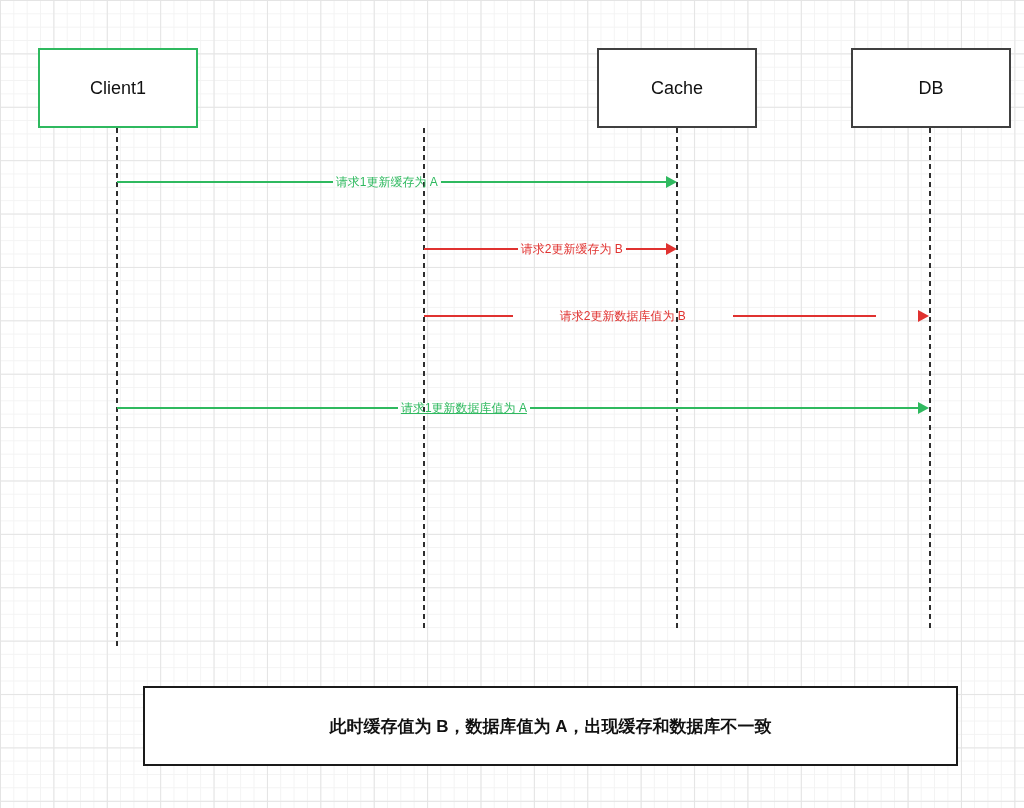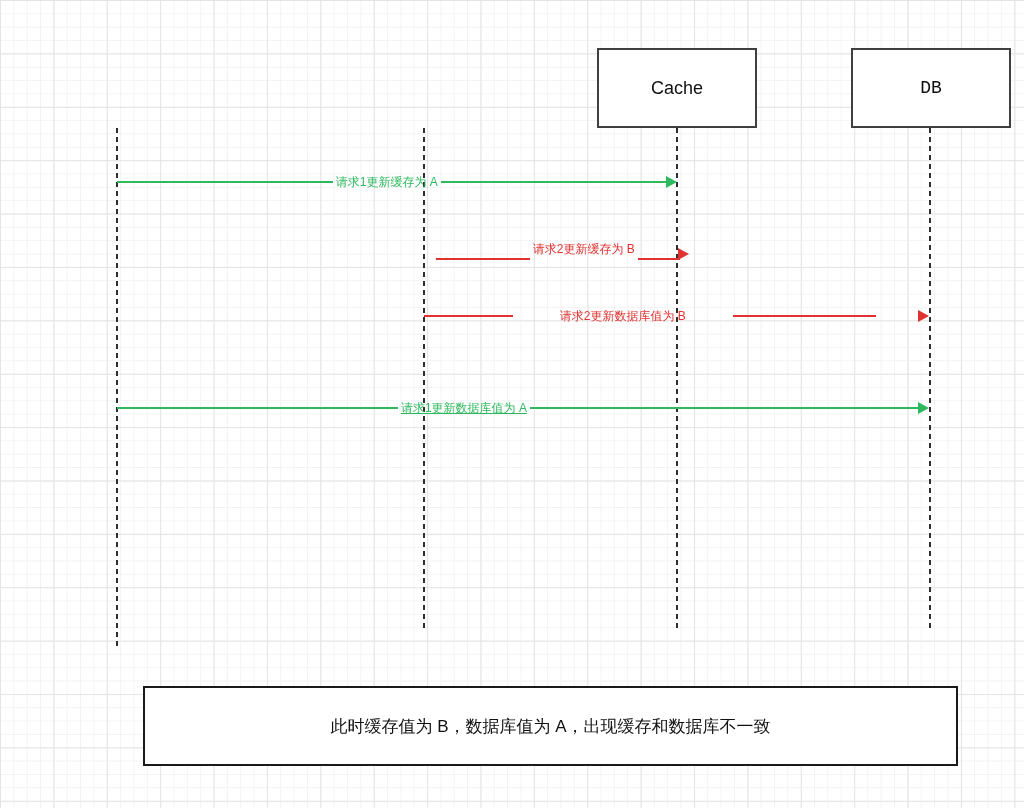--- a/index.html
+++ b/index.html
@@ -56,48 +56,51 @@
     border-left:11px solid currentColor;
     margin-left:-2px;
   }
   .note{
     position:absolute;
     left:143px;top:686px;width:815px;height:80px;
     background:#ffffff;
     border:2px solid #1a1a1a;
     box-sizing:border-box;
     display:flex;align-items:center;justify-content:center;
-    font-size:17px;color:#111111;
+    font-size:17px;color:#111111;font-weight:bold;
   }
 </style>
 </head>
 <body>
 
 <div class="canvas">
 
+  <div class="actor green" style="left:38px;top:48px;">
+    <span>Client1</span>
+  </div>
   <div class="actor" style="left:597px;top:48px;">
     <span>Cache</span>
   </div>
-  <div class="actor" style="left:851px;top:48px;font-family:Liberation Mono, monospace;">
+  <div class="actor" style="left:851px;top:48px;">
     <span>DB</span>
   </div>
 
   <div class="lifeline" style="left:116px;top:128px;height:522px;"></div>
   <div class="lifeline" style="left:423px;top:128px;height:504px;"></div>
   <div class="lifeline" style="left:676px;top:128px;height:502px;"></div>
   <div class="lifeline" style="left:929px;top:128px;height:504px;"></div>
 
   <div class="msg green" style="left:117px;top:171px;width:560px;">
     <span class="seg" style="flex:0.95;"></span>
     <span class="arrow-label">请求1更新缓存为 A</span>
     <span class="seg" style="flex:1;"></span>
     <span class="head"></span>
   </div>
 
-  <div class="msg red" style="left:436px;top:238px;width:253px;align-items:flex-end;">
+  <div class="msg red" style="left:424px;top:238px;width:253px;">
     <span class="seg" style="flex:1;"></span>
     <span class="arrow-label">请求2更新缓存为 B</span>
     <span class="seg" style="flex:0.45;"></span>
     <span class="head"></span>
   </div>
 
   <div class="msg red" style="left:424px;top:305px;width:505px;gap:44px;">
     <span class="seg" style="flex:0.62;"></span>
     <span class="arrow-label">请求2更新数据库值为 B</span>
     <span class="seg" style="flex:1;"></span>

